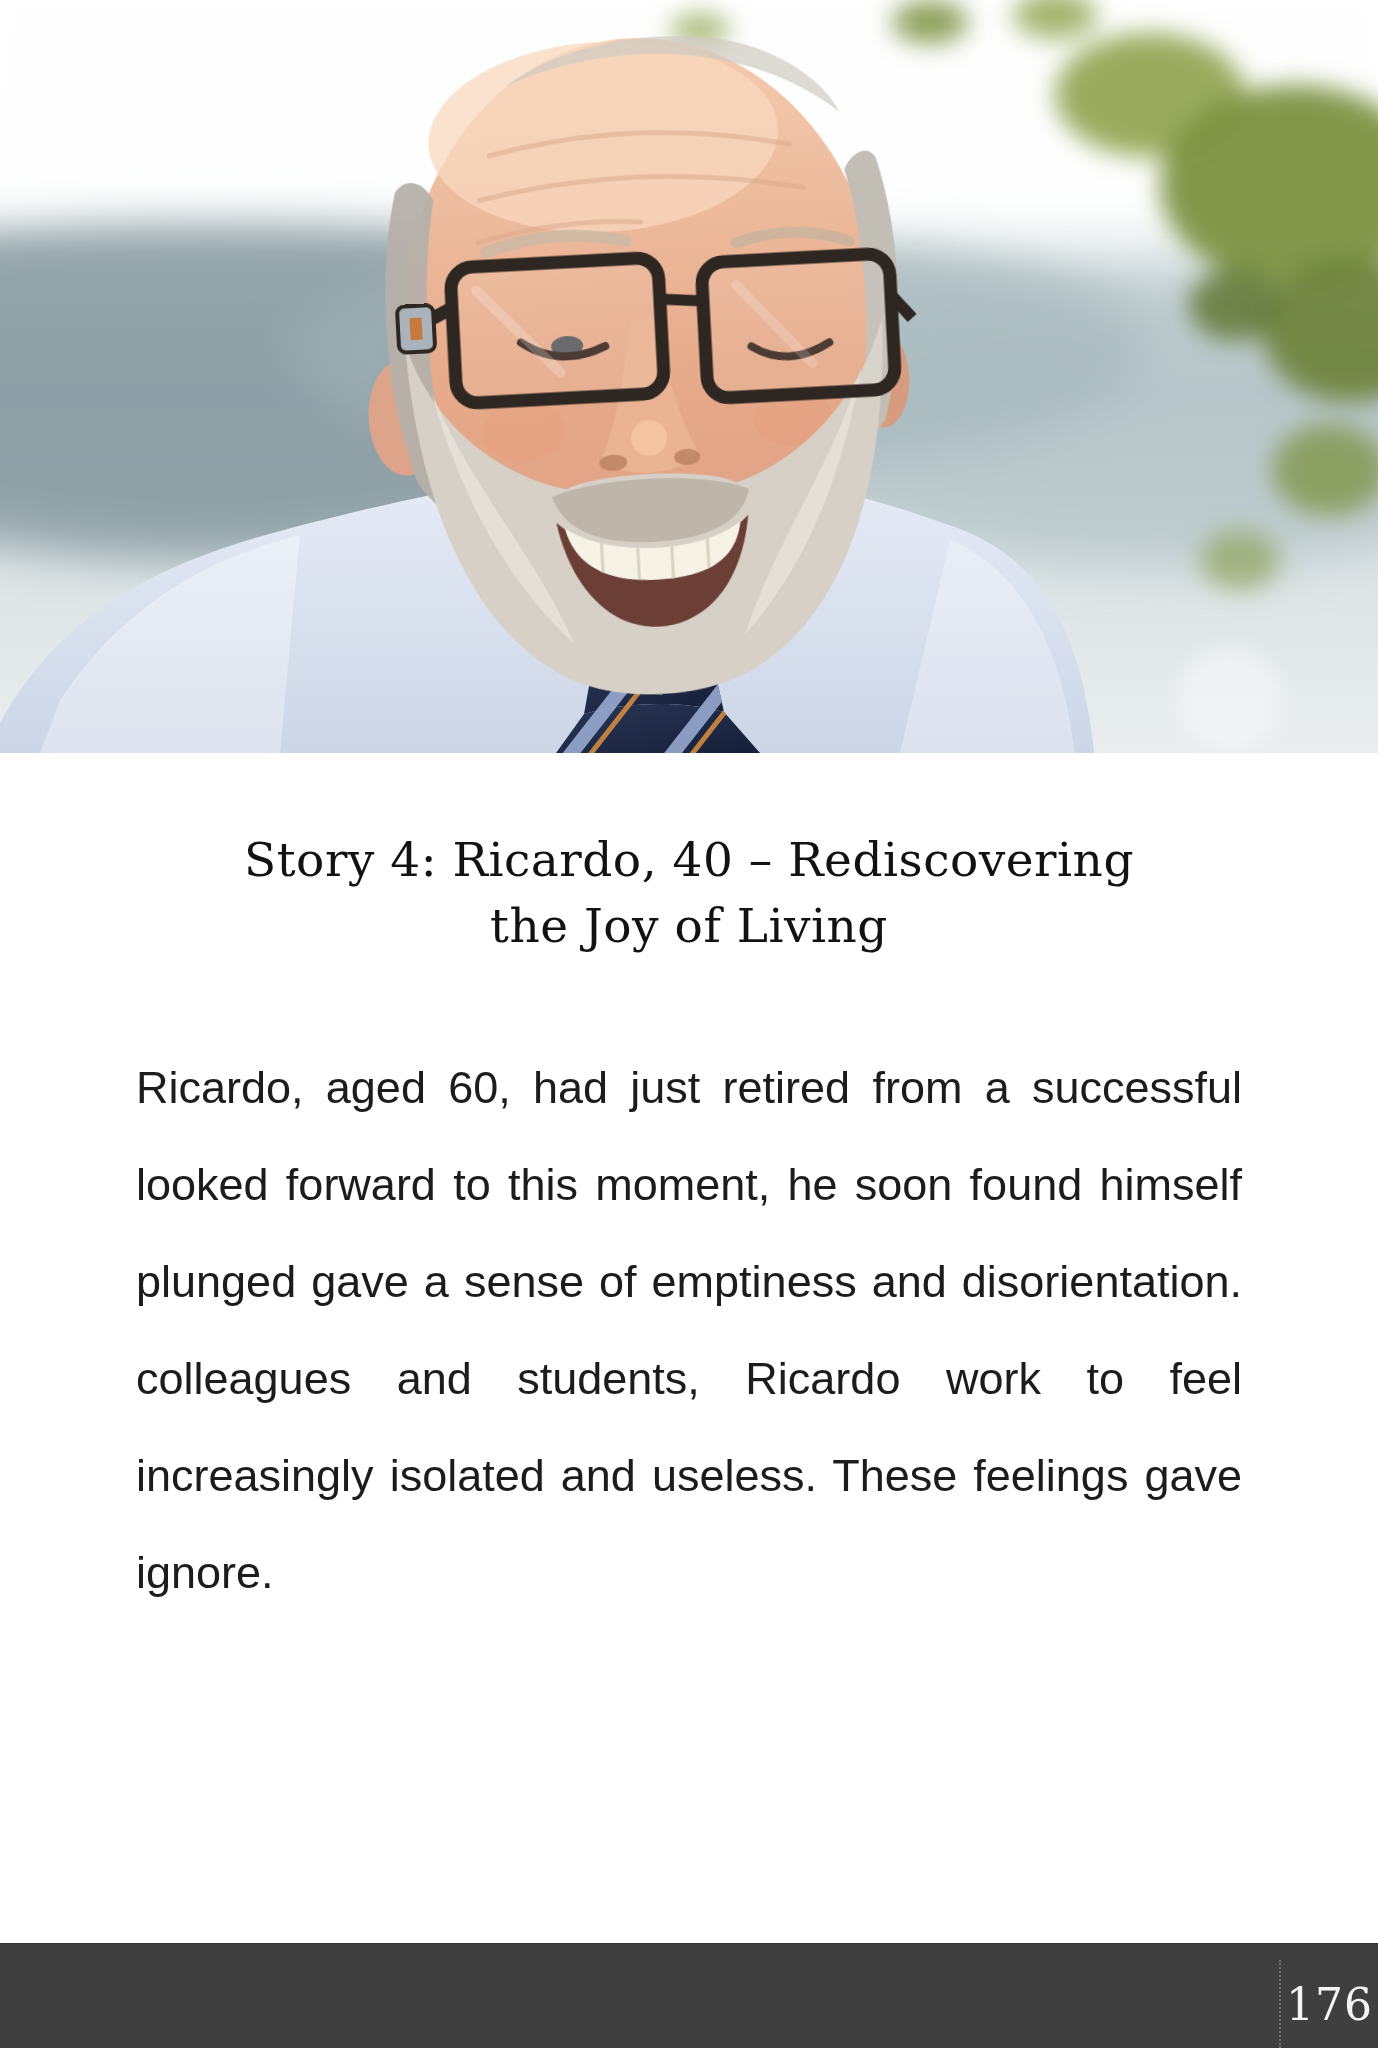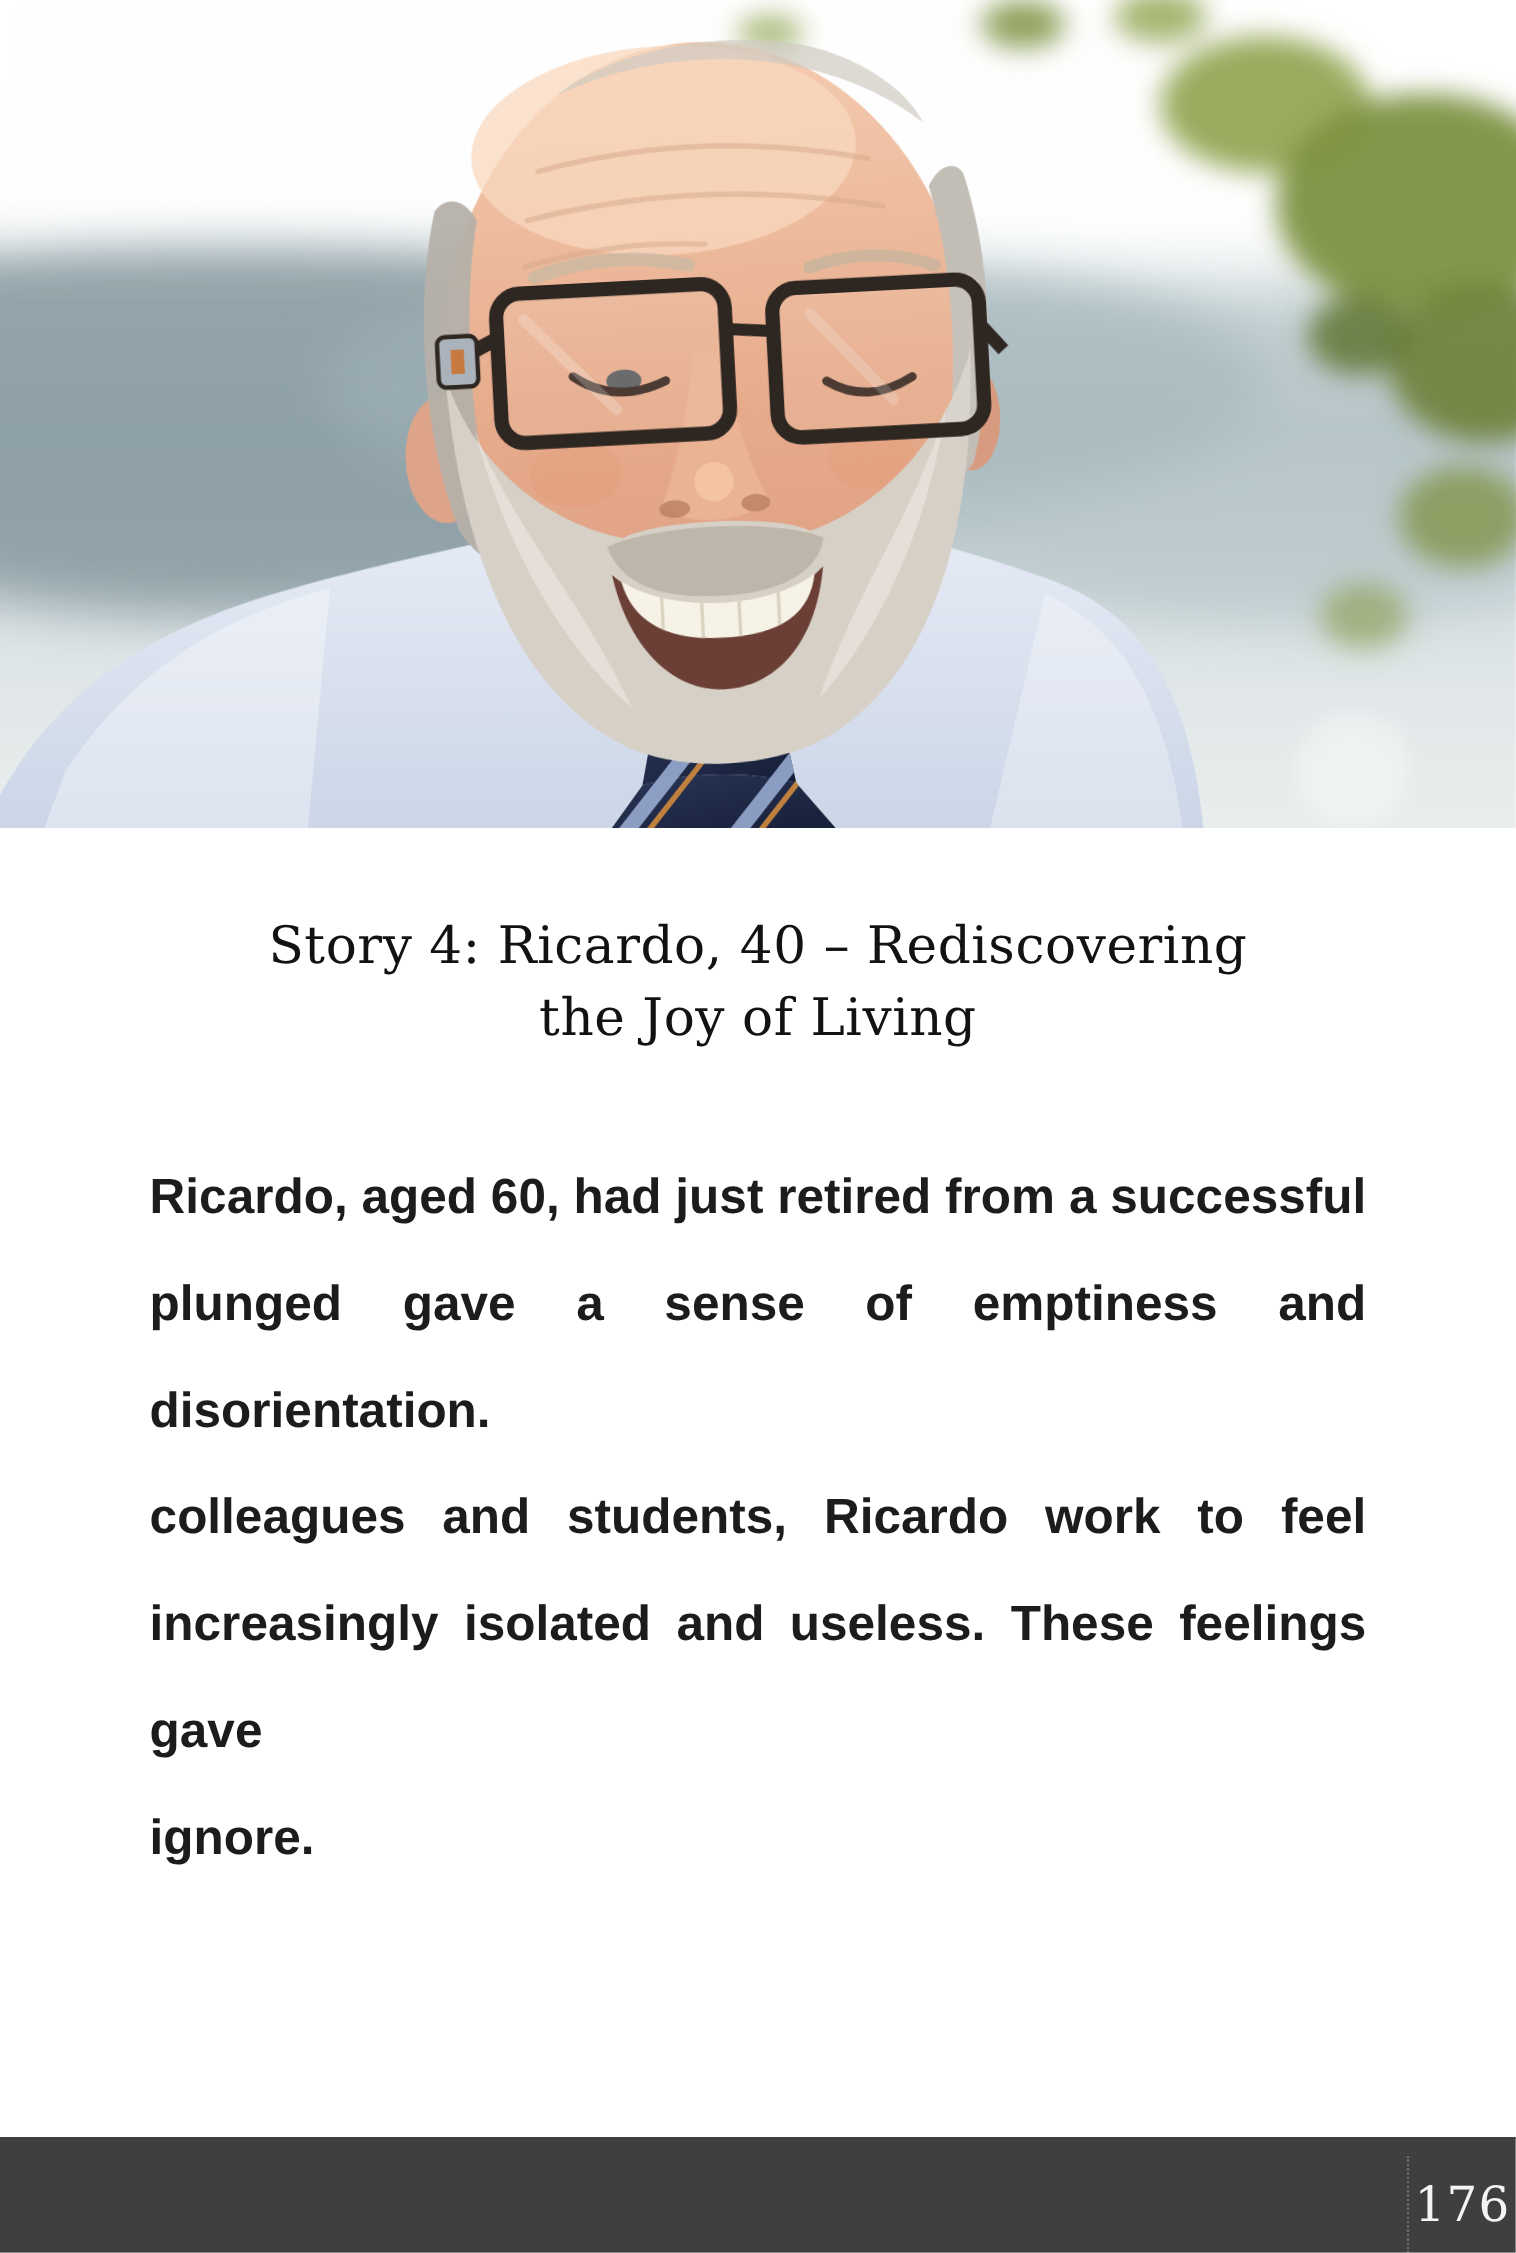--- a/index.html
+++ b/index.html
@@ -10,21 +10,21 @@
   .photo-wrap{width:1378px;height:753px;overflow:hidden;line-height:0;}
   .title{
     margin-top:74px;text-align:center;
     font-family:"DejaVu Serif",serif;font-weight:400;
     font-size:47px;line-height:66px;color:#121212;letter-spacing:0.5px;
   }
   .body-text{
     margin:80px 136px 0 136px;
     font-size:45px;line-height:97px;color:var(--text,#1c1c1c);
   }
-  .body-line{text-align:justify;text-align-last:justify;font-weight:bold;}
+  .body-line{text-align:justify;text-align-last:justify;}
   .body-line.last{text-align-last:left;}
   .footer{
     position:absolute;left:0;right:0;bottom:0;height:104px;
     background:var(--footer-bg,#3f3f3f);border-top:1px solid #333;
   }
   .page-num{
     position:absolute;top:16px;bottom:0;right:0;width:99px;
     display:flex;align-items:center;justify-content:center;
     border-left:2px dotted rgba(255,255,255,0.25);box-sizing:border-box;
     color:var(--footer-text,#f4f4f4);
@@ -188,20 +188,21 @@
   </svg>
 </div>
 
 <div class="title">
   <div>Story 4: Ricardo, 40 – Rediscovering</div>
   <div>the Joy of Living</div>
 </div>
 
 <div class="body-text">
   <div class="body-line">Ricardo, aged 60, had just retired from a successful</div>
+  <div class="body-line">looked forward to this moment, he soon found himself</div>
   <div class="body-line">plunged gave a sense of emptiness and disorientation.</div>
   <div class="body-line">colleagues and students, Ricardo work to feel</div>
   <div class="body-line">increasingly isolated and useless. These feelings gave</div>
   <div class="body-line last">ignore.</div>
 </div>
 
 <div class="footer">
   <div class="page-num">176</div>
 </div>
 

